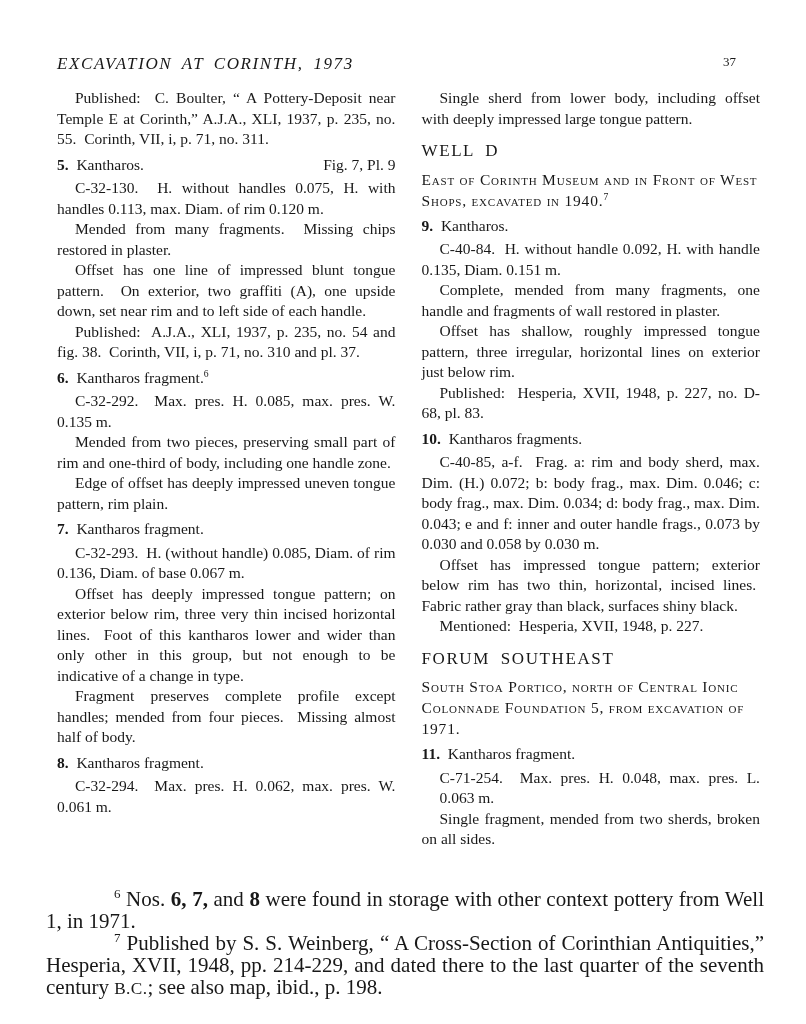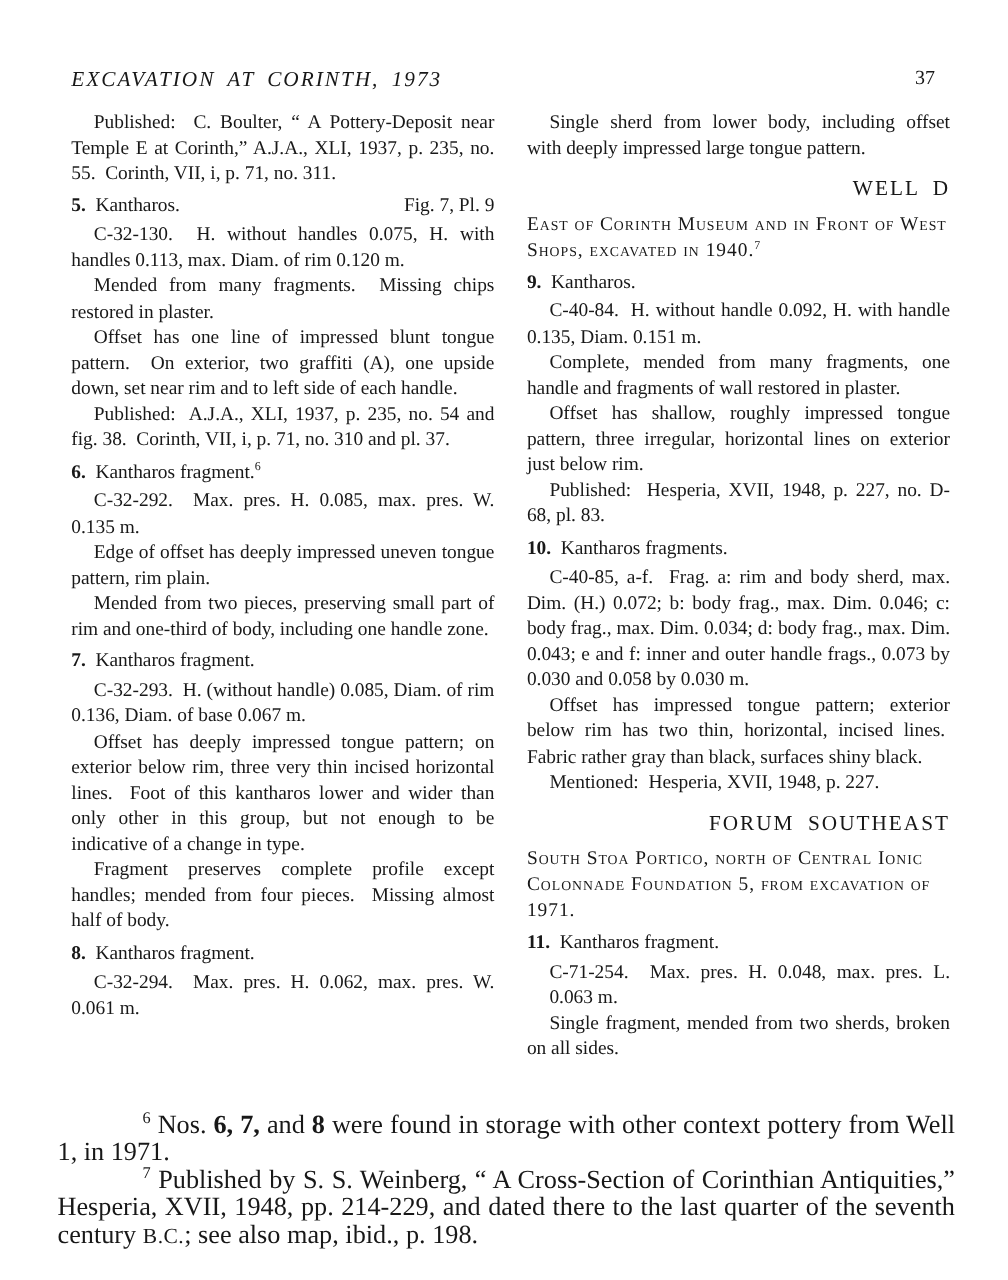--- a/index.html
+++ b/index.html
@@ -26,23 +26,23 @@
   }
   .header-title {
     text-align: left;
     font-size: 17px;
     letter-spacing: 1.6px;
     word-spacing: 4px;
     font-style: italic;
   }
   .page-number {
     position: absolute;
-    right: 12px;
+    right: 24px;
     top: 0;
-    font-size: 16px;
+    font-size: 13px;
   }
   
   .columns {
     position: absolute;
     top: 88px;
     left: 57px;
     width: 703px;
     display: flex;
     gap: 26px;
   }
@@ -59,21 +59,21 @@
     position: relative;
     text-indent: 0;
     margin: 5px 0 3px 0;
   }
   .fig-ref {
     position: absolute;
     right: 0;
     top: 0;
   }
   .section-title {
-    text-align: right;
+    text-align: left;
     text-indent: 0;
     font-size: 17px;
     letter-spacing: 1.6px;
     word-spacing: 5px;
     margin: 12px 0 7px 0;
   }
   .subhead {
     text-align: left;
     text-indent: 0;
     font-variant: small-caps;
@@ -127,22 +127,22 @@
       </p>
       <p class="para">C-32-130.&nbsp; H. without handles 0.075, H. with handles 0.113, max. Diam. of rim 0.120 m.</p>
       <p class="para">Mended from many fragments.&nbsp; Missing chips restored in plaster.</p>
       <p class="para">Offset has one line of impressed blunt tongue pattern.&nbsp; On exterior, two graffiti (A), one upside down, set near rim and to left side of each handle.</p>
       <p class="para">Published:&nbsp; <span class="it">A.J.A.</span>, XLI, 1937, p. 235, no. 54 and fig. 38.&nbsp; <span class="it">Corinth</span>, VII, i, p. 71, no. 310 and pl. 37.</p>
 
       <p class="item-head">
         <span><span class="bd">6.</span>&nbsp; Kantharos fragment.<span class="sup">6</span></span>
       </p>
       <p class="para">C-32-292.&nbsp; Max. pres. H. 0.085, max. pres. W. 0.135 m.</p>
+      <p class="para">Mended from two pieces, preserving small part of rim and one-third of body, including one handle zone.</p>
       <p class="para">Edge of offset has deeply impressed uneven tongue pattern, rim plain.</p>
-      <p class="para">Mended from two pieces, preserving small part of rim and one-third of body, including one handle zone.</p>
 
       <p class="item-head">
         <span><span class="bd">7.</span>&nbsp; Kantharos fragment.</span>
       </p>
       <p class="para">C-32-293.&nbsp; H. (without handle) 0.085, Diam. of rim 0.136, Diam. of base 0.067 m.</p>
       <p class="para">Offset has deeply impressed tongue pattern; on exterior below rim, three very thin incised horizontal lines.&nbsp; Foot of this kantharos lower and wider than only other in this group, but not enough to be indicative of a change in type.</p>
       <p class="para">Fragment preserves complete profile except handles; mended from four pieces.&nbsp; Missing almost half of body.</p>
 
       <p class="item-head">
         <span><span class="bd">8.</span>&nbsp; Kantharos fragment.</span>

